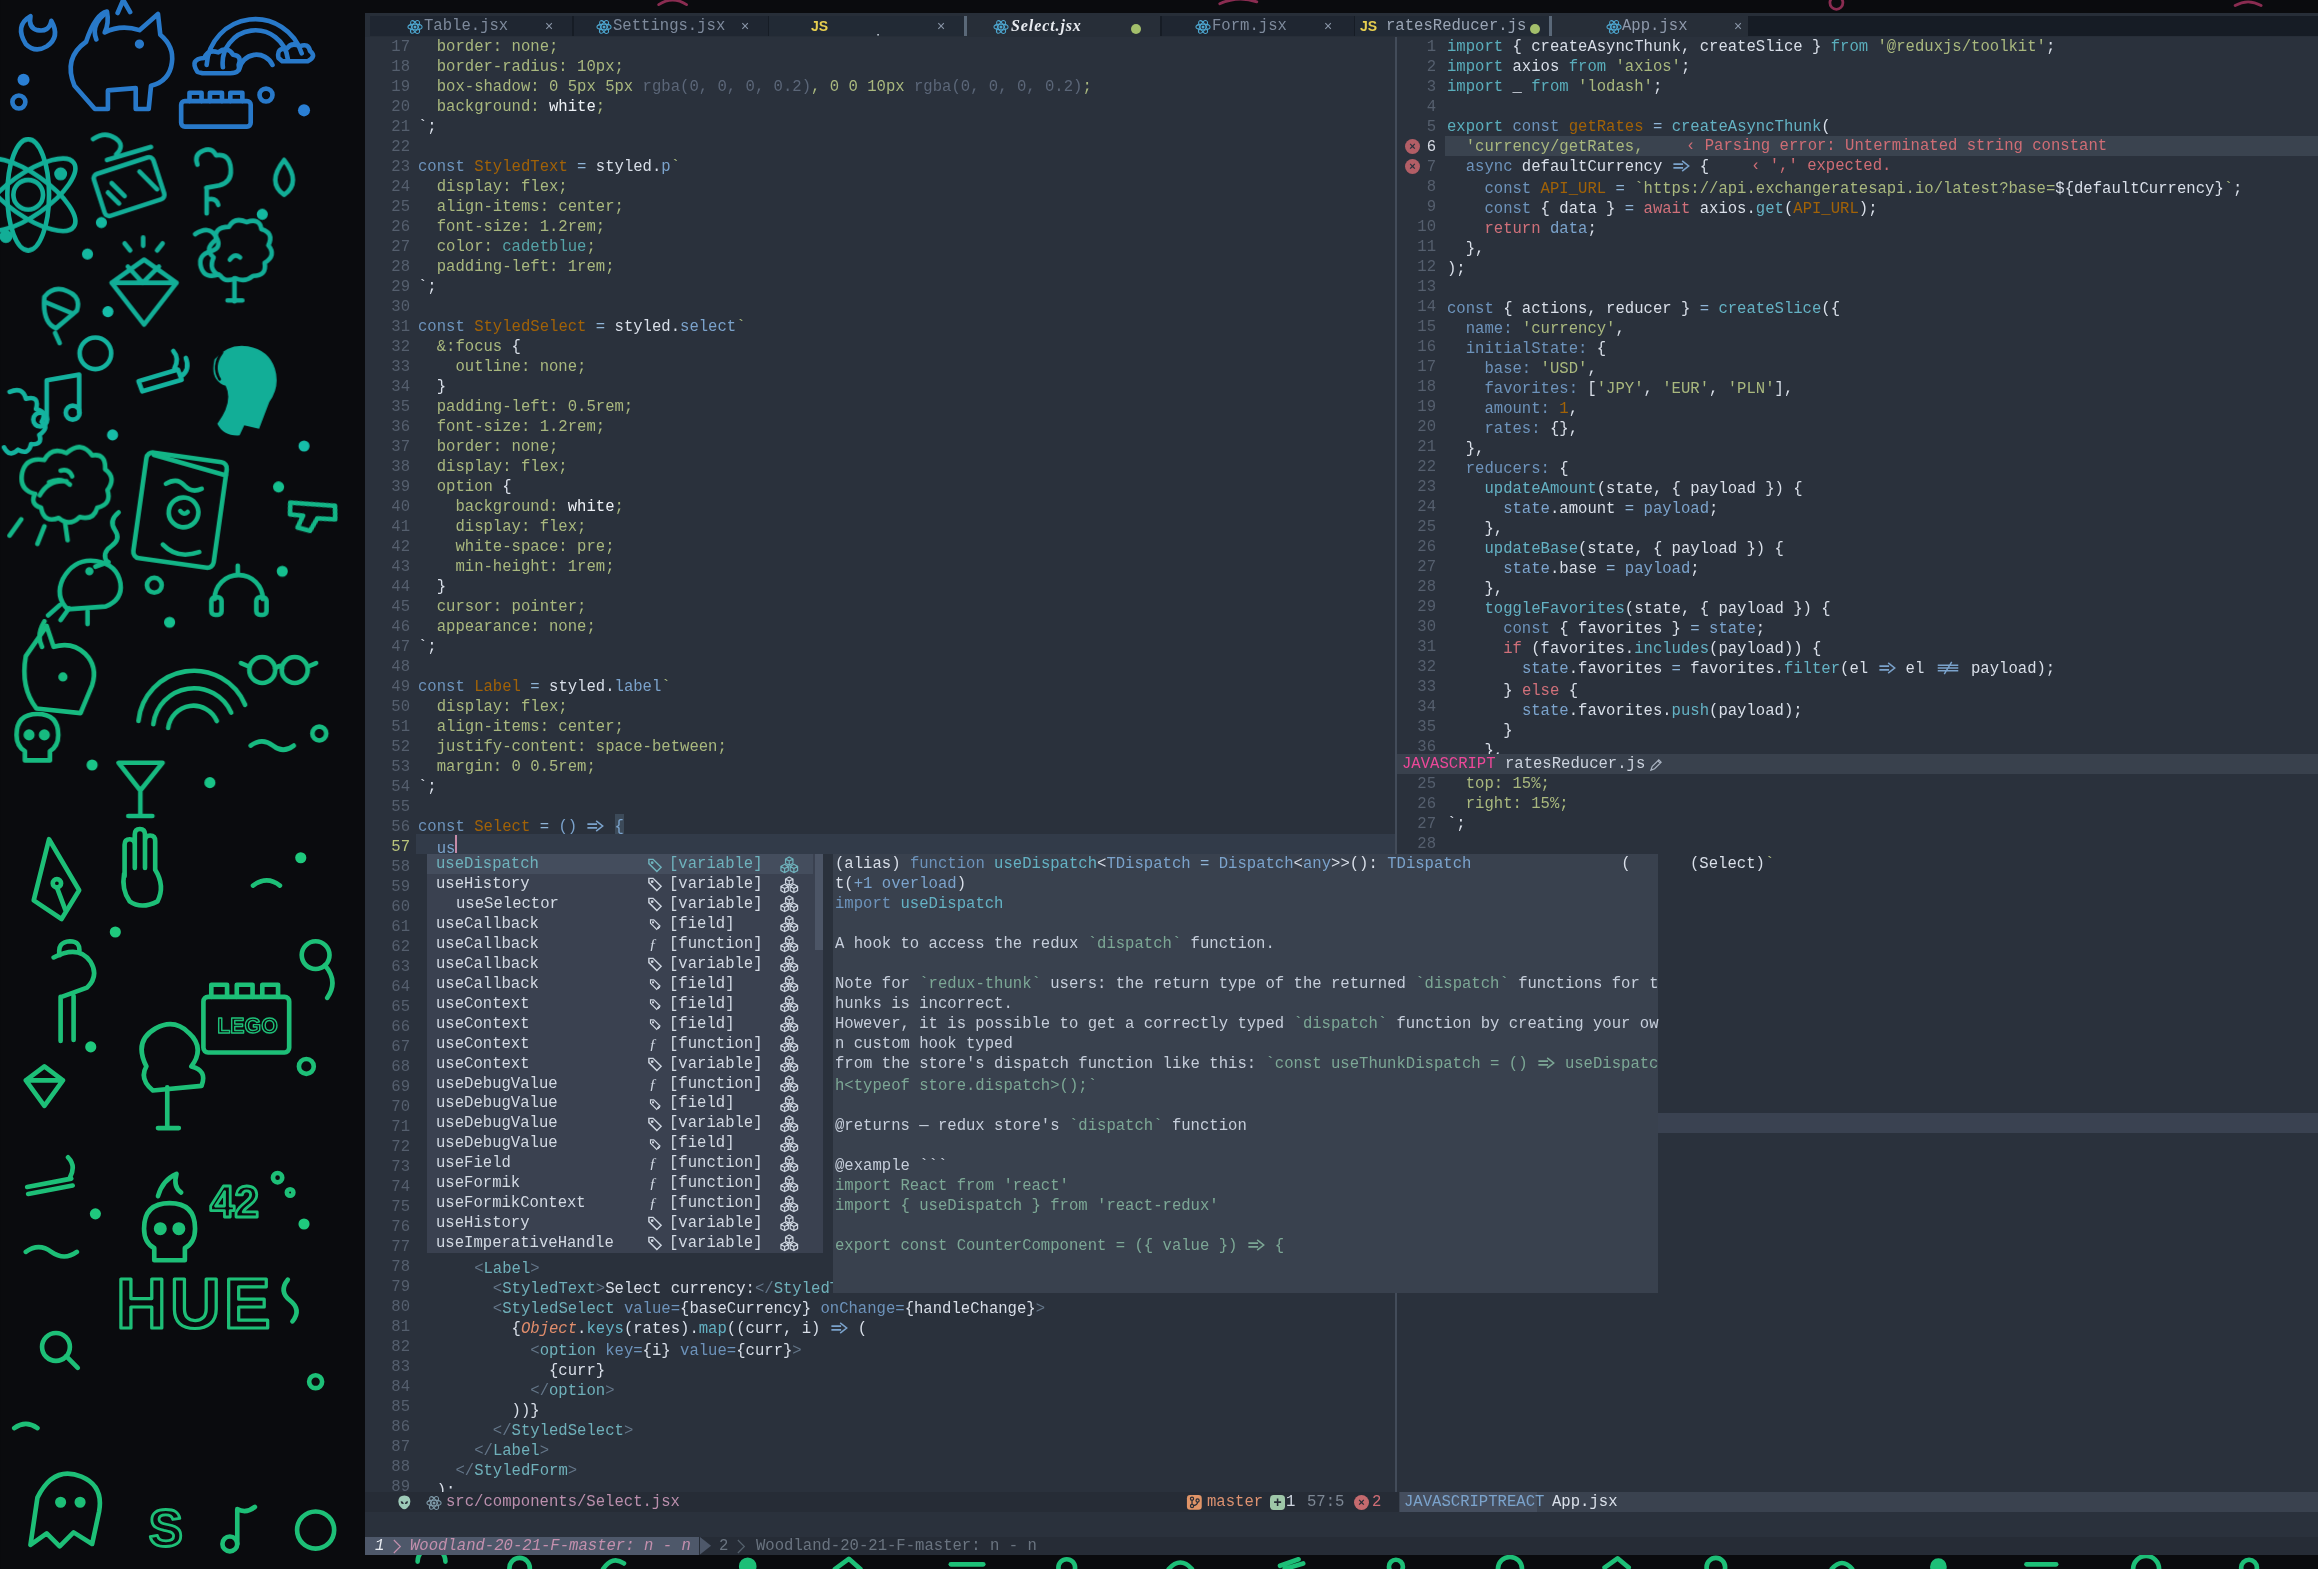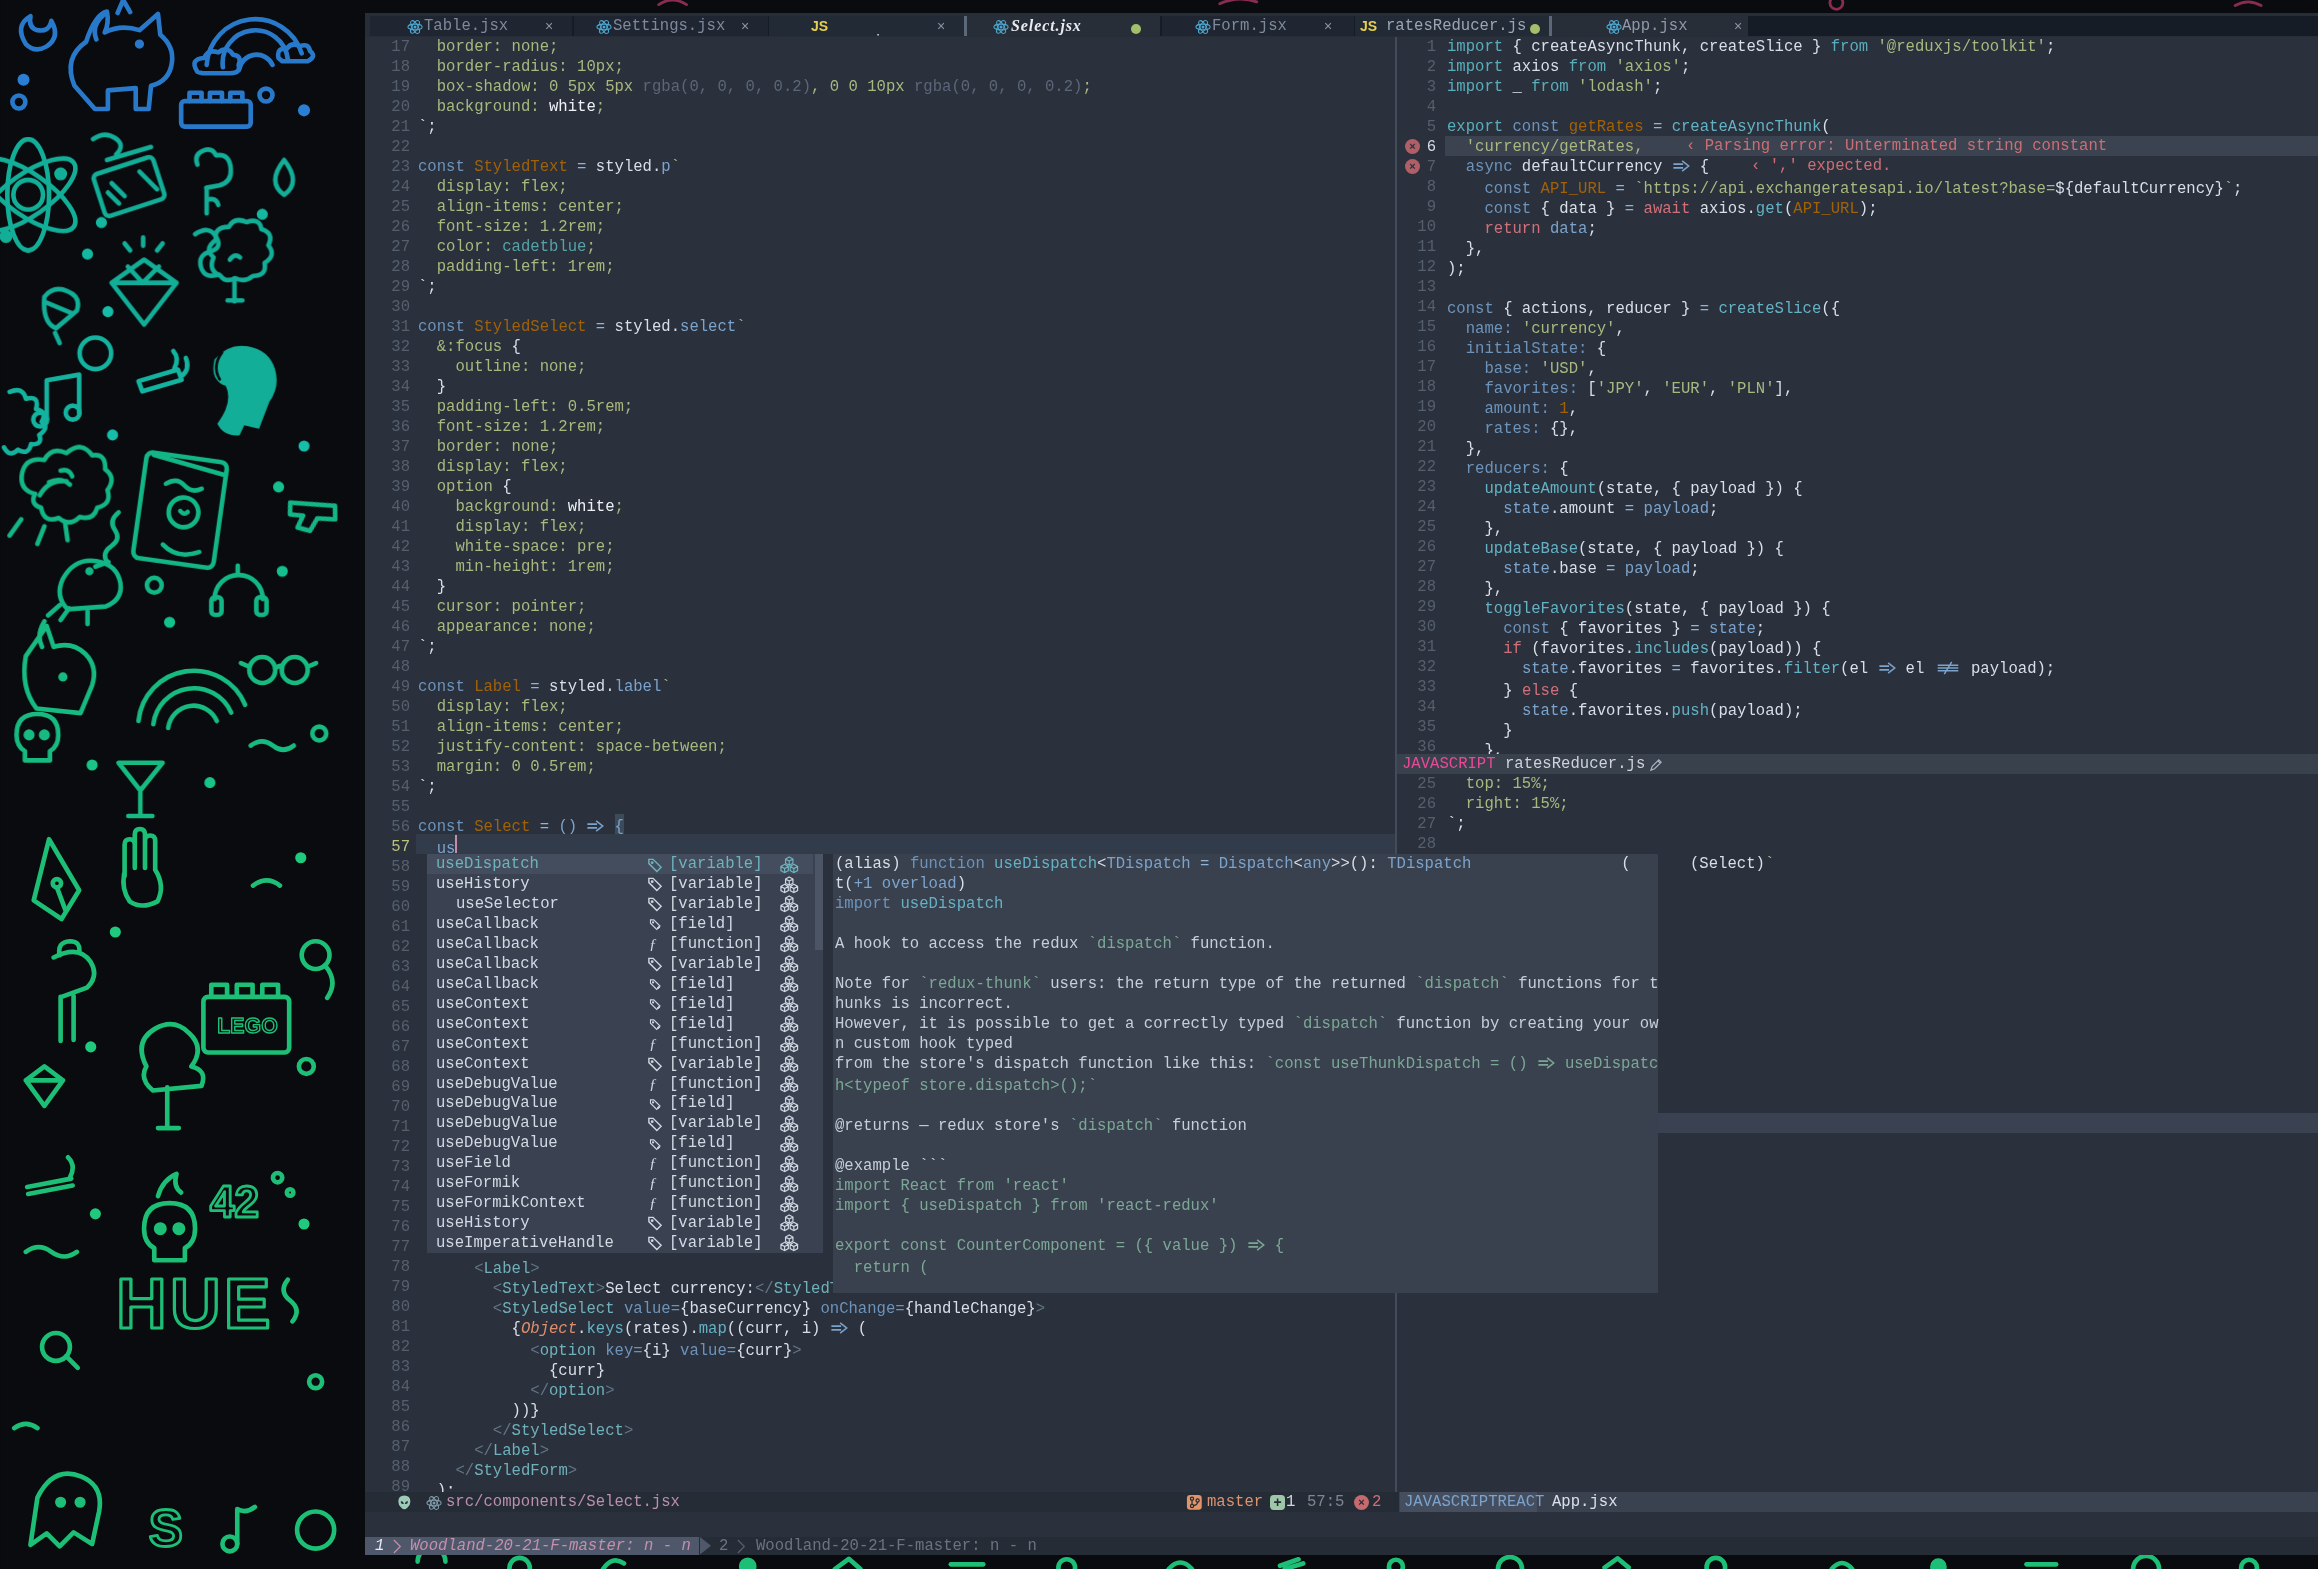--- a/index.html
+++ b/index.html
@@ -724,21 +724,21 @@
   </svg>
 <div class="abs" style="left:833px;top:854px;width:825px;height:439px;background:#39414e"></div>
 <div class="abs mono" style="left:835px;top:854px"><div><span class="pn">(alias) </span><span class="kb">function</span><span class="pn"> </span><span class="fn">useDispatch</span><span class="pn">&lt;</span><span class="pr">TDispatch</span><span class="pn"> </span><span class="op">=</span><span class="pn"> </span><span class="pr">Dispatch</span><span class="pn">&lt;</span><span class="pr">any</span><span class="pn">&gt;&gt;(): </span><span class="pr">TDispatch</span>                <span class="pn">(</span></div><div><span class="pn">t(</span><span class="pr">+1 overload</span><span class="pn">)</span></div><div><span class="kb">import</span><span class="pn"> </span><span class="fn">useDispatch</span></div><div>&nbsp;</div><div><span class="doc">A hook to access the redux </span><span class="dc">`dispatch`</span><span class="doc"> function.</span></div><div>&nbsp;</div><div><span class="doc">Note for </span><span class="dc">`redux-thunk`</span><span class="doc"> users: the return type of the returned </span><span class="dc">`dispatch`</span><span class="doc"> functions for t</span></div><div><span class="doc">hunks is incorrect.</span></div><div><span class="doc">However, it is possible to get a correctly typed </span><span class="dc">`dispatch`</span><span class="doc"> function by creating your ow</span></div><div><span class="doc">n custom hook typed</span></div><div><span class="doc">from the store's dispatch function like this: </span><span class="dc">`const useThunkDispatch = () </span><span style="display:inline-block;width:18.7px;vertical-align:-1.9px"><svg width="18.5" height="14" viewBox="0 0 40 30">
           <g stroke="#7ca795" stroke-width="3.4" fill="none">
             <path d="M3 11 H24 M3 19 H24 M22 4 L36 15 L22 26"></path>
           </g>
         </svg></span><span class="dc"> useDispatc</span></div><div><span class="dc">h&lt;typeof store.dispatch&gt;();`</span></div><div>&nbsp;</div><div><span class="doc">@returns — redux store's </span><span class="dc">`dispatch`</span><span class="doc"> function</span></div><div>&nbsp;</div><div><span class="doc">@example ```</span></div><div><span class="dc">import React from 'react'</span></div><div><span class="dc">import { useDispatch } from 'react-redux'</span></div><div>&nbsp;</div><div><span class="dc">export const CounterComponent = ({ value }) </span><span style="display:inline-block;width:18.7px;vertical-align:-1.9px"><svg width="18.5" height="14" viewBox="0 0 40 30">
           <g stroke="#7ca795" stroke-width="3.4" fill="none">
             <path d="M3 11 H24 M3 19 H24 M22 4 L36 15 L22 26"></path>
           </g>
-        </svg></span><span class="dc"> {</span></div><div><span class="dc">  return (</span></div></div>
+        </svg></span><span class="dc"> {</span></div></div>
 <div class="abs" style="left:365px;top:1492px;width:1030px;height:20px;background:#262c36"></div>
 <svg class="abs" style="left:396px;top:1494px" width="16.7" height="16.7" viewBox="0 0 36 36">
     <path d="M18 3 q13 0 13 13 q0 8 -6 13 q-4 4 -7 4 q-3 0 -7 -4 q-6 -5 -6 -13 q0 -13 13 -13z" fill="#9ecab8"></path>
     <path d="M10 16 q5 -1 7 5 q-6 2 -7 -5z M26 16 q-5 -1 -7 5 q6 2 7 -5z" fill="#262c36"></path>
   </svg>
 <svg class="abs" style="left:426px;top:1495px;opacity:1.0" width="16" height="16" viewBox="0 0 36 36">
     <g stroke="#7e99a8" stroke-width="2.4" fill="none">
       <ellipse cx="18" cy="18" rx="16" ry="6.5"></ellipse>
       <ellipse cx="18" cy="18" rx="16" ry="6.5" transform="rotate(60 18 18)"></ellipse>
       <ellipse cx="18" cy="18" rx="16" ry="6.5" transform="rotate(-60 18 18)"></ellipse>

